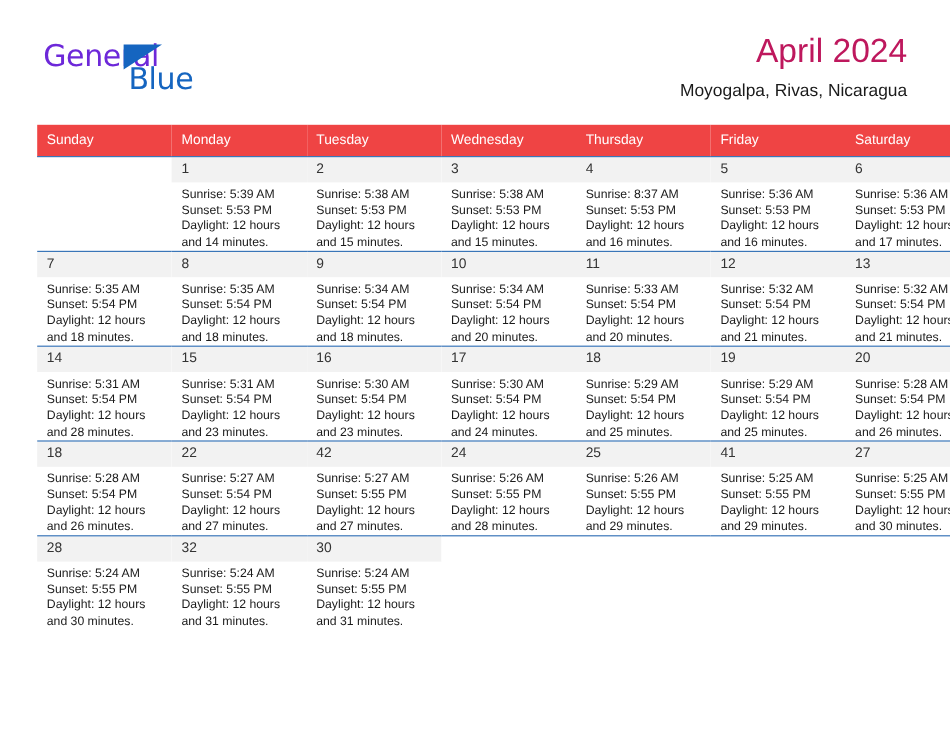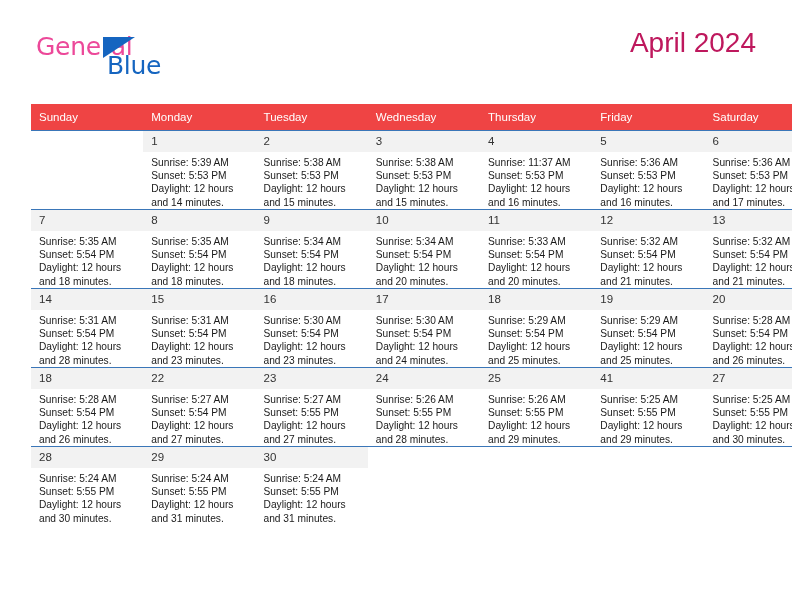--- a/index.html
+++ b/index.html
@@ -35,21 +35,21 @@
     top: 32px;
     width: 240px;
     height: 56px;
   }
   .brand-general {
     position: absolute;
     left: 0;
     top: 0;
     font-size: 25px;
     letter-spacing: -0.3px;
-    color: #ec4899;
+    color: #6d28d9;
     font-family: "DejaVu Sans", sans-serif;
     font-weight: 400;
   }
   .brand-blue {
     position: absolute;
     left: 27px;
     top: 19px;
     font-size: 25px;
     letter-spacing: -0.3px;
     color: #1565c0;
@@ -151,20 +151,21 @@
   <div class="header">
 
     <div class="brand">
       <span class="brand-general">General</span>
       <span class="brand-flag"></span>
       <span class="brand-blue">Blue</span>
     </div>
 
     <div class="title-block">
       <div class="cal-title">April 2024</div>
+      <div class="cal-subtitle">Moyogalpa, Rivas, Nicaragua</div>
     </div>
 
   </div>
 
   <table class="calendar">
     <thead>
       <tr>
         <th>Sunday</th>
         <th>Monday</th>
         <th>Tuesday</th>
@@ -209,21 +210,21 @@
           <div class="details">
             <div>Sunrise: 5:38 AM</div>
             <div>Sunset: 5:53 PM</div>
             <div>Daylight: 12 hours</div>
             <div>and 15 minutes.</div>
           </div>
         </td>
         <td>
           <span class="daynum">4</span>
           <div class="details">
-            <div>Sunrise: 11:37 AM</div>
+            <div>Sunrise: 8:37 AM</div>
             <div>Sunset: 5:53 PM</div>
             <div>Daylight: 12 hours</div>
             <div>and 16 minutes.</div>
           </div>
         </td>
         <td>
           <span class="daynum">5</span>
           <div class="details">
             <div>Sunrise: 5:36 AM</div>
             <div>Sunset: 5:53 PM</div>
@@ -387,21 +388,21 @@
         <td>
           <span class="daynum">22</span>
           <div class="details">
             <div>Sunrise: 5:27 AM</div>
             <div>Sunset: 5:54 PM</div>
             <div>Daylight: 12 hours</div>
             <div>and 27 minutes.</div>
           </div>
         </td>
         <td>
-          <span class="daynum">23</span>
+          <span class="daynum">42</span>
           <div class="details">
             <div>Sunrise: 5:27 AM</div>
             <div>Sunset: 5:55 PM</div>
             <div>Daylight: 12 hours</div>
             <div>and 27 minutes.</div>
           </div>
         </td>
         <td>
           <span class="daynum">24</span>
           <div class="details">
@@ -444,21 +445,21 @@
         <td>
           <span class="daynum">28</span>
           <div class="details">
             <div>Sunrise: 5:24 AM</div>
             <div>Sunset: 5:55 PM</div>
             <div>Daylight: 12 hours</div>
             <div>and 30 minutes.</div>
           </div>
         </td>
         <td>
-          <span class="daynum">29</span>
+          <span class="daynum">32</span>
           <div class="details">
             <div>Sunrise: 5:24 AM</div>
             <div>Sunset: 5:55 PM</div>
             <div>Daylight: 12 hours</div>
             <div>and 31 minutes.</div>
           </div>
         </td>
         <td>
           <span class="daynum">30</span>
           <div class="details">

